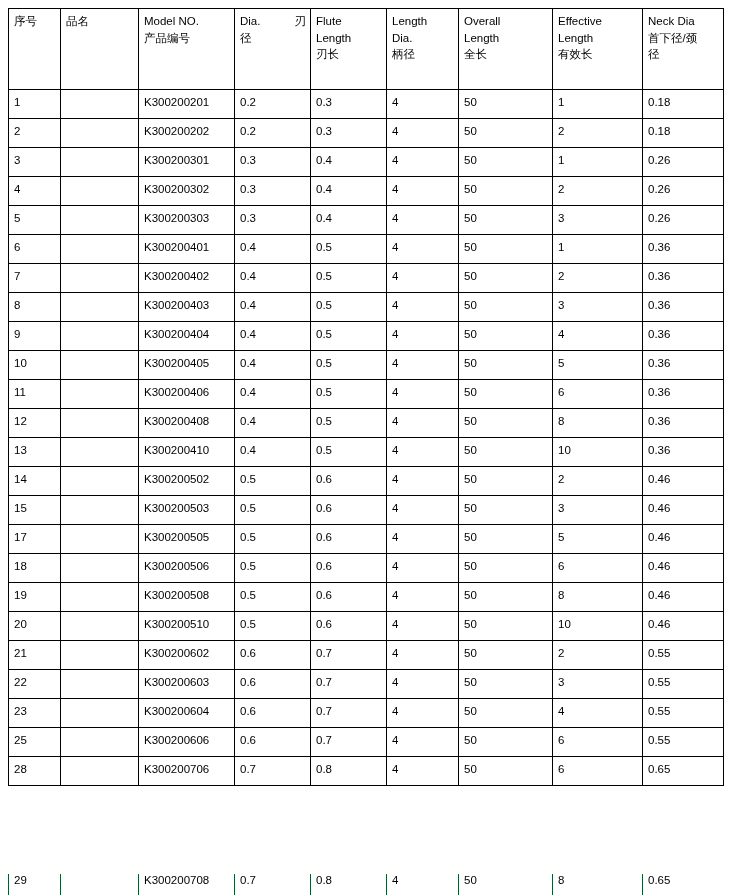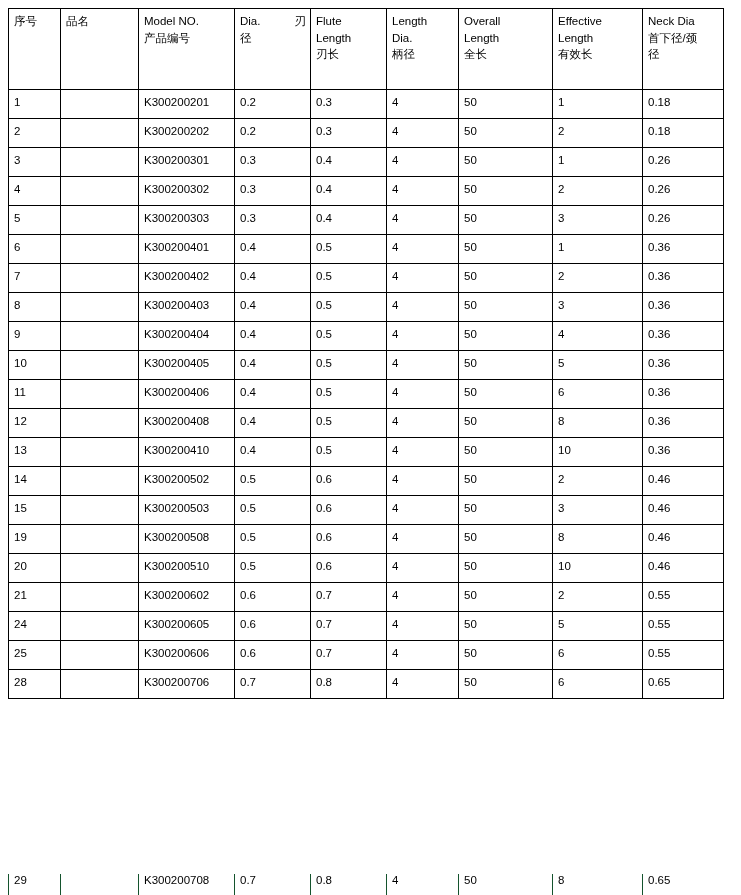--- a/index.html
+++ b/index.html
@@ -313,20 +313,42 @@
           <td></td>
           <td>K300200503</td>
           <td>0.5</td>
           <td>0.6</td>
           <td>4</td>
           <td>50</td>
           <td>3</td>
           <td>0.46</td>
         </tr>
         <tr>
+          <td>17</td>
+          <td></td>
+          <td>K300200505</td>
+          <td>0.5</td>
+          <td>0.6</td>
+          <td>4</td>
+          <td>50</td>
+          <td>5</td>
+          <td>0.46</td>
+        </tr>
+        <tr>
+          <td>18</td>
+          <td></td>
+          <td>K300200506</td>
+          <td>0.5</td>
+          <td>0.6</td>
+          <td>4</td>
+          <td>50</td>
+          <td>6</td>
+          <td>0.46</td>
+        </tr>
+        <tr>
           <td>19</td>
           <td></td>
           <td>K300200508</td>
           <td>0.5</td>
           <td>0.6</td>
           <td>4</td>
           <td>50</td>
           <td>8</td>
           <td>0.46</td>
         </tr>
@@ -346,28 +368,39 @@
           <td></td>
           <td>K300200602</td>
           <td>0.6</td>
           <td>0.7</td>
           <td>4</td>
           <td>50</td>
           <td>2</td>
           <td>0.55</td>
         </tr>
         <tr>
-          <td>24</td>
-          <td></td>
-          <td>K300200605</td>
+          <td>22</td>
+          <td></td>
+          <td>K300200603</td>
           <td>0.6</td>
           <td>0.7</td>
           <td>4</td>
           <td>50</td>
-          <td>5</td>
+          <td>3</td>
+          <td>0.55</td>
+        </tr>
+        <tr>
+          <td>23</td>
+          <td></td>
+          <td>K300200604</td>
+          <td>0.6</td>
+          <td>0.7</td>
+          <td>4</td>
+          <td>50</td>
+          <td>4</td>
           <td>0.55</td>
         </tr>
         <tr>
           <td>25</td>
           <td></td>
           <td>K300200606</td>
           <td>0.6</td>
           <td>0.7</td>
           <td>4</td>
           <td>50</td>

